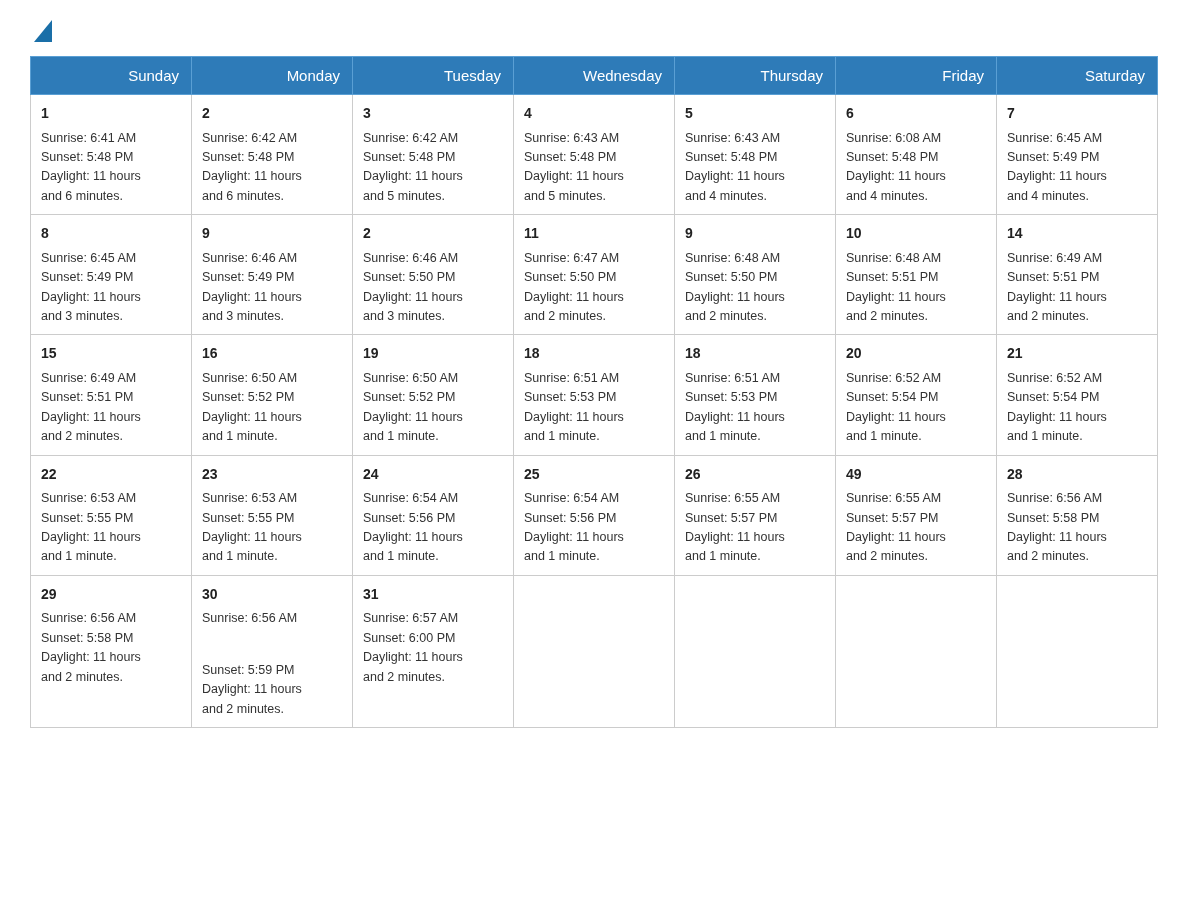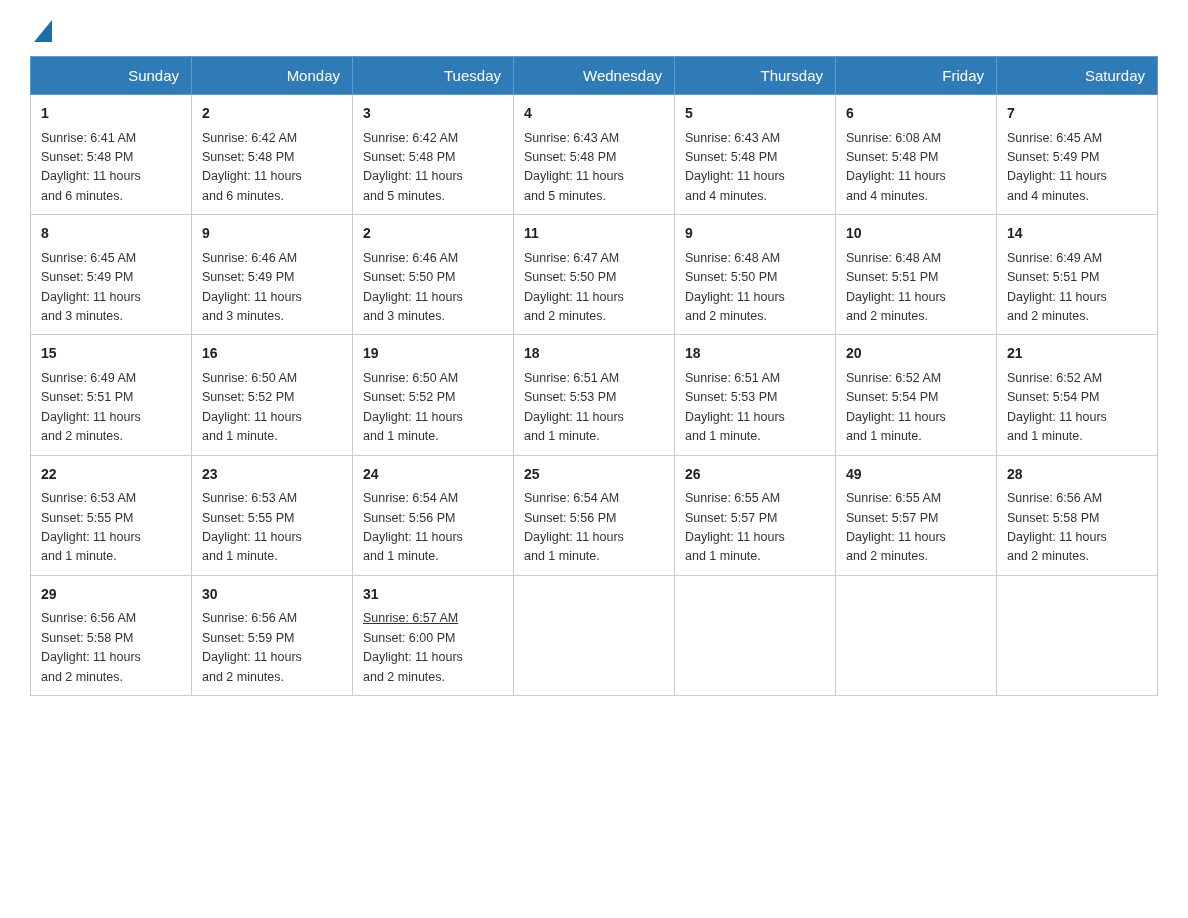--- a/index.html
+++ b/index.html
@@ -337,27 +337,27 @@
         <td>
           <span class="day-num">29</span>
           <span style="display: block;">Sunrise: 6:56 AM</span>
           <span style="display: block;">Sunset: 5:58 PM</span>
           <span style="display: block;">Daylight: 11 hours</span>
           <span style="display: block;">and 2 minutes.</span>
         </td>
         <td>
           <span class="day-num">30</span>
           <span style="display: block;">Sunrise: 6:56 AM</span>
-          <span style="display: block;">Sunset: 5:59 PM</span>
+          <span style="display: block; margin-top: 32px;">Sunset: 5:59 PM</span>
           <span style="display: block;">Daylight: 11 hours</span>
           <span style="display: block;">and 2 minutes.</span>
         </td>
         <td>
           <span class="day-num">31</span>
-          <span style="display: block; text-decoration: underline;">Sunrise: 6:57 AM</span>
+          <span style="display: block;">Sunrise: 6:57 AM</span>
           <span style="display: block;">Sunset: 6:00 PM</span>
           <span style="display: block;">Daylight: 11 hours</span>
           <span style="display: block;">and 2 minutes.</span>
         </td>
         <td class="empty-cell"></td>
         <td class="empty-cell"></td>
         <td class="empty-cell"></td>
         <td class="empty-cell"></td>
       </tr>
     </tbody>

